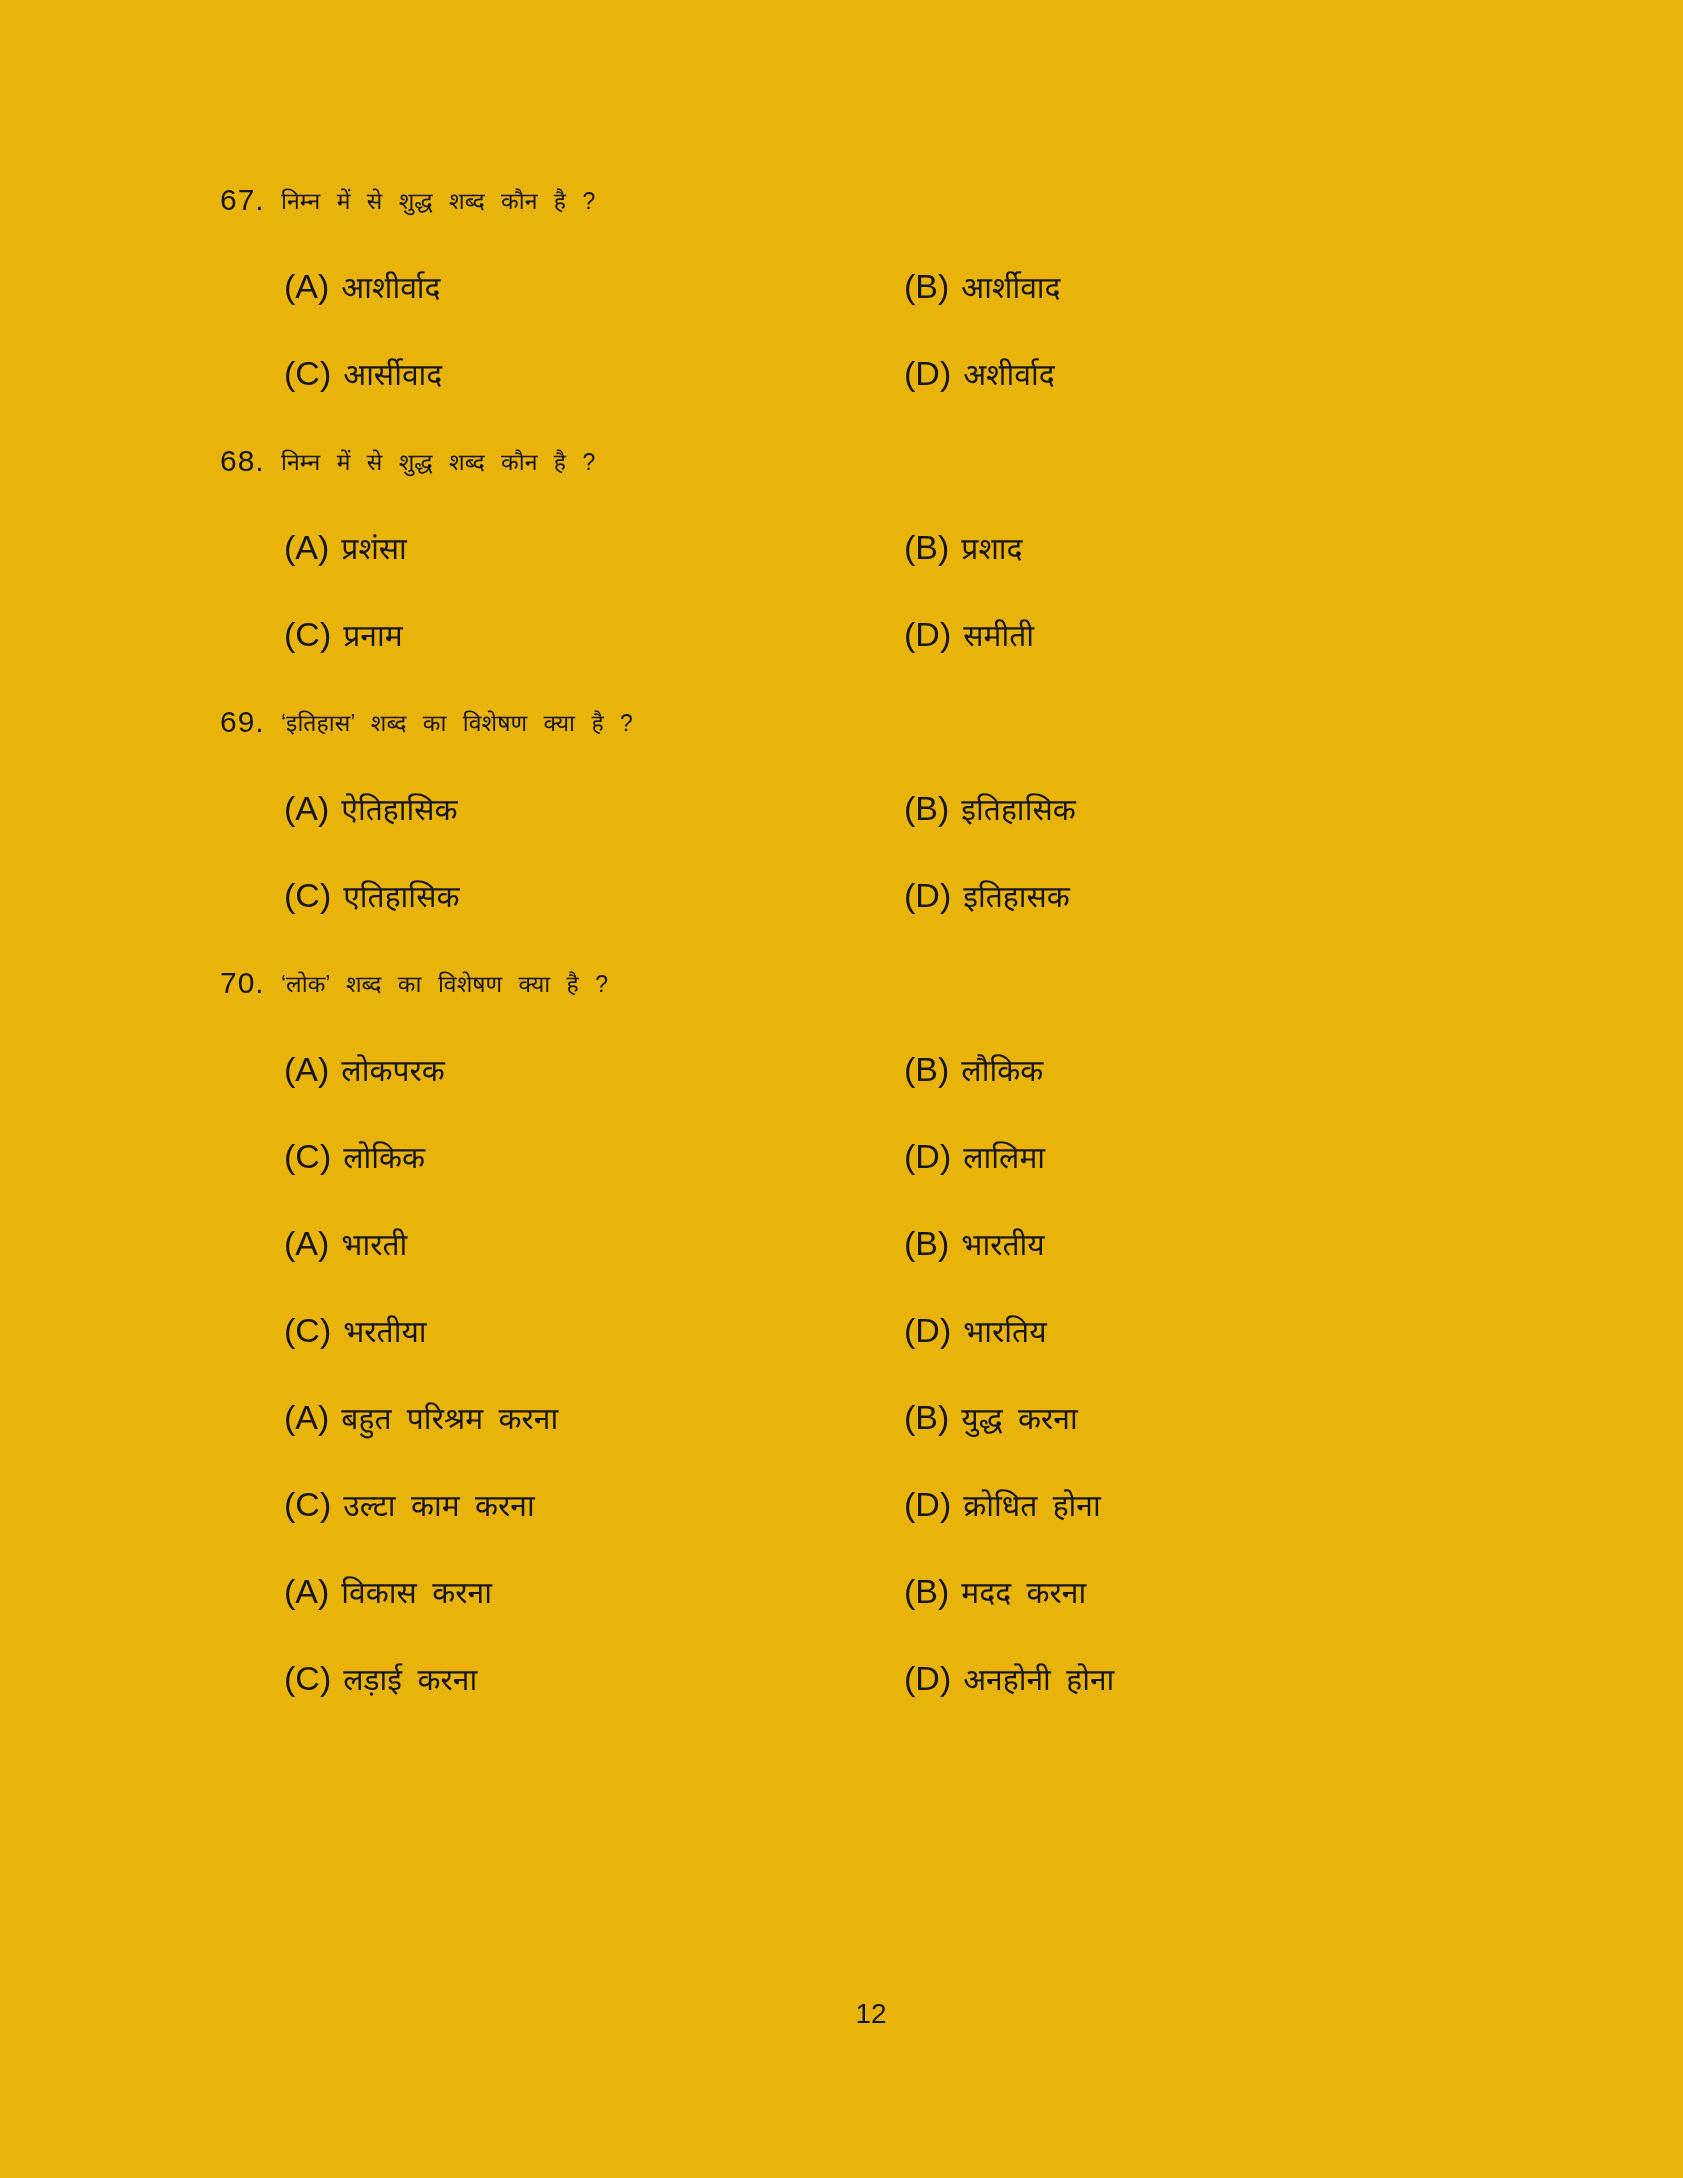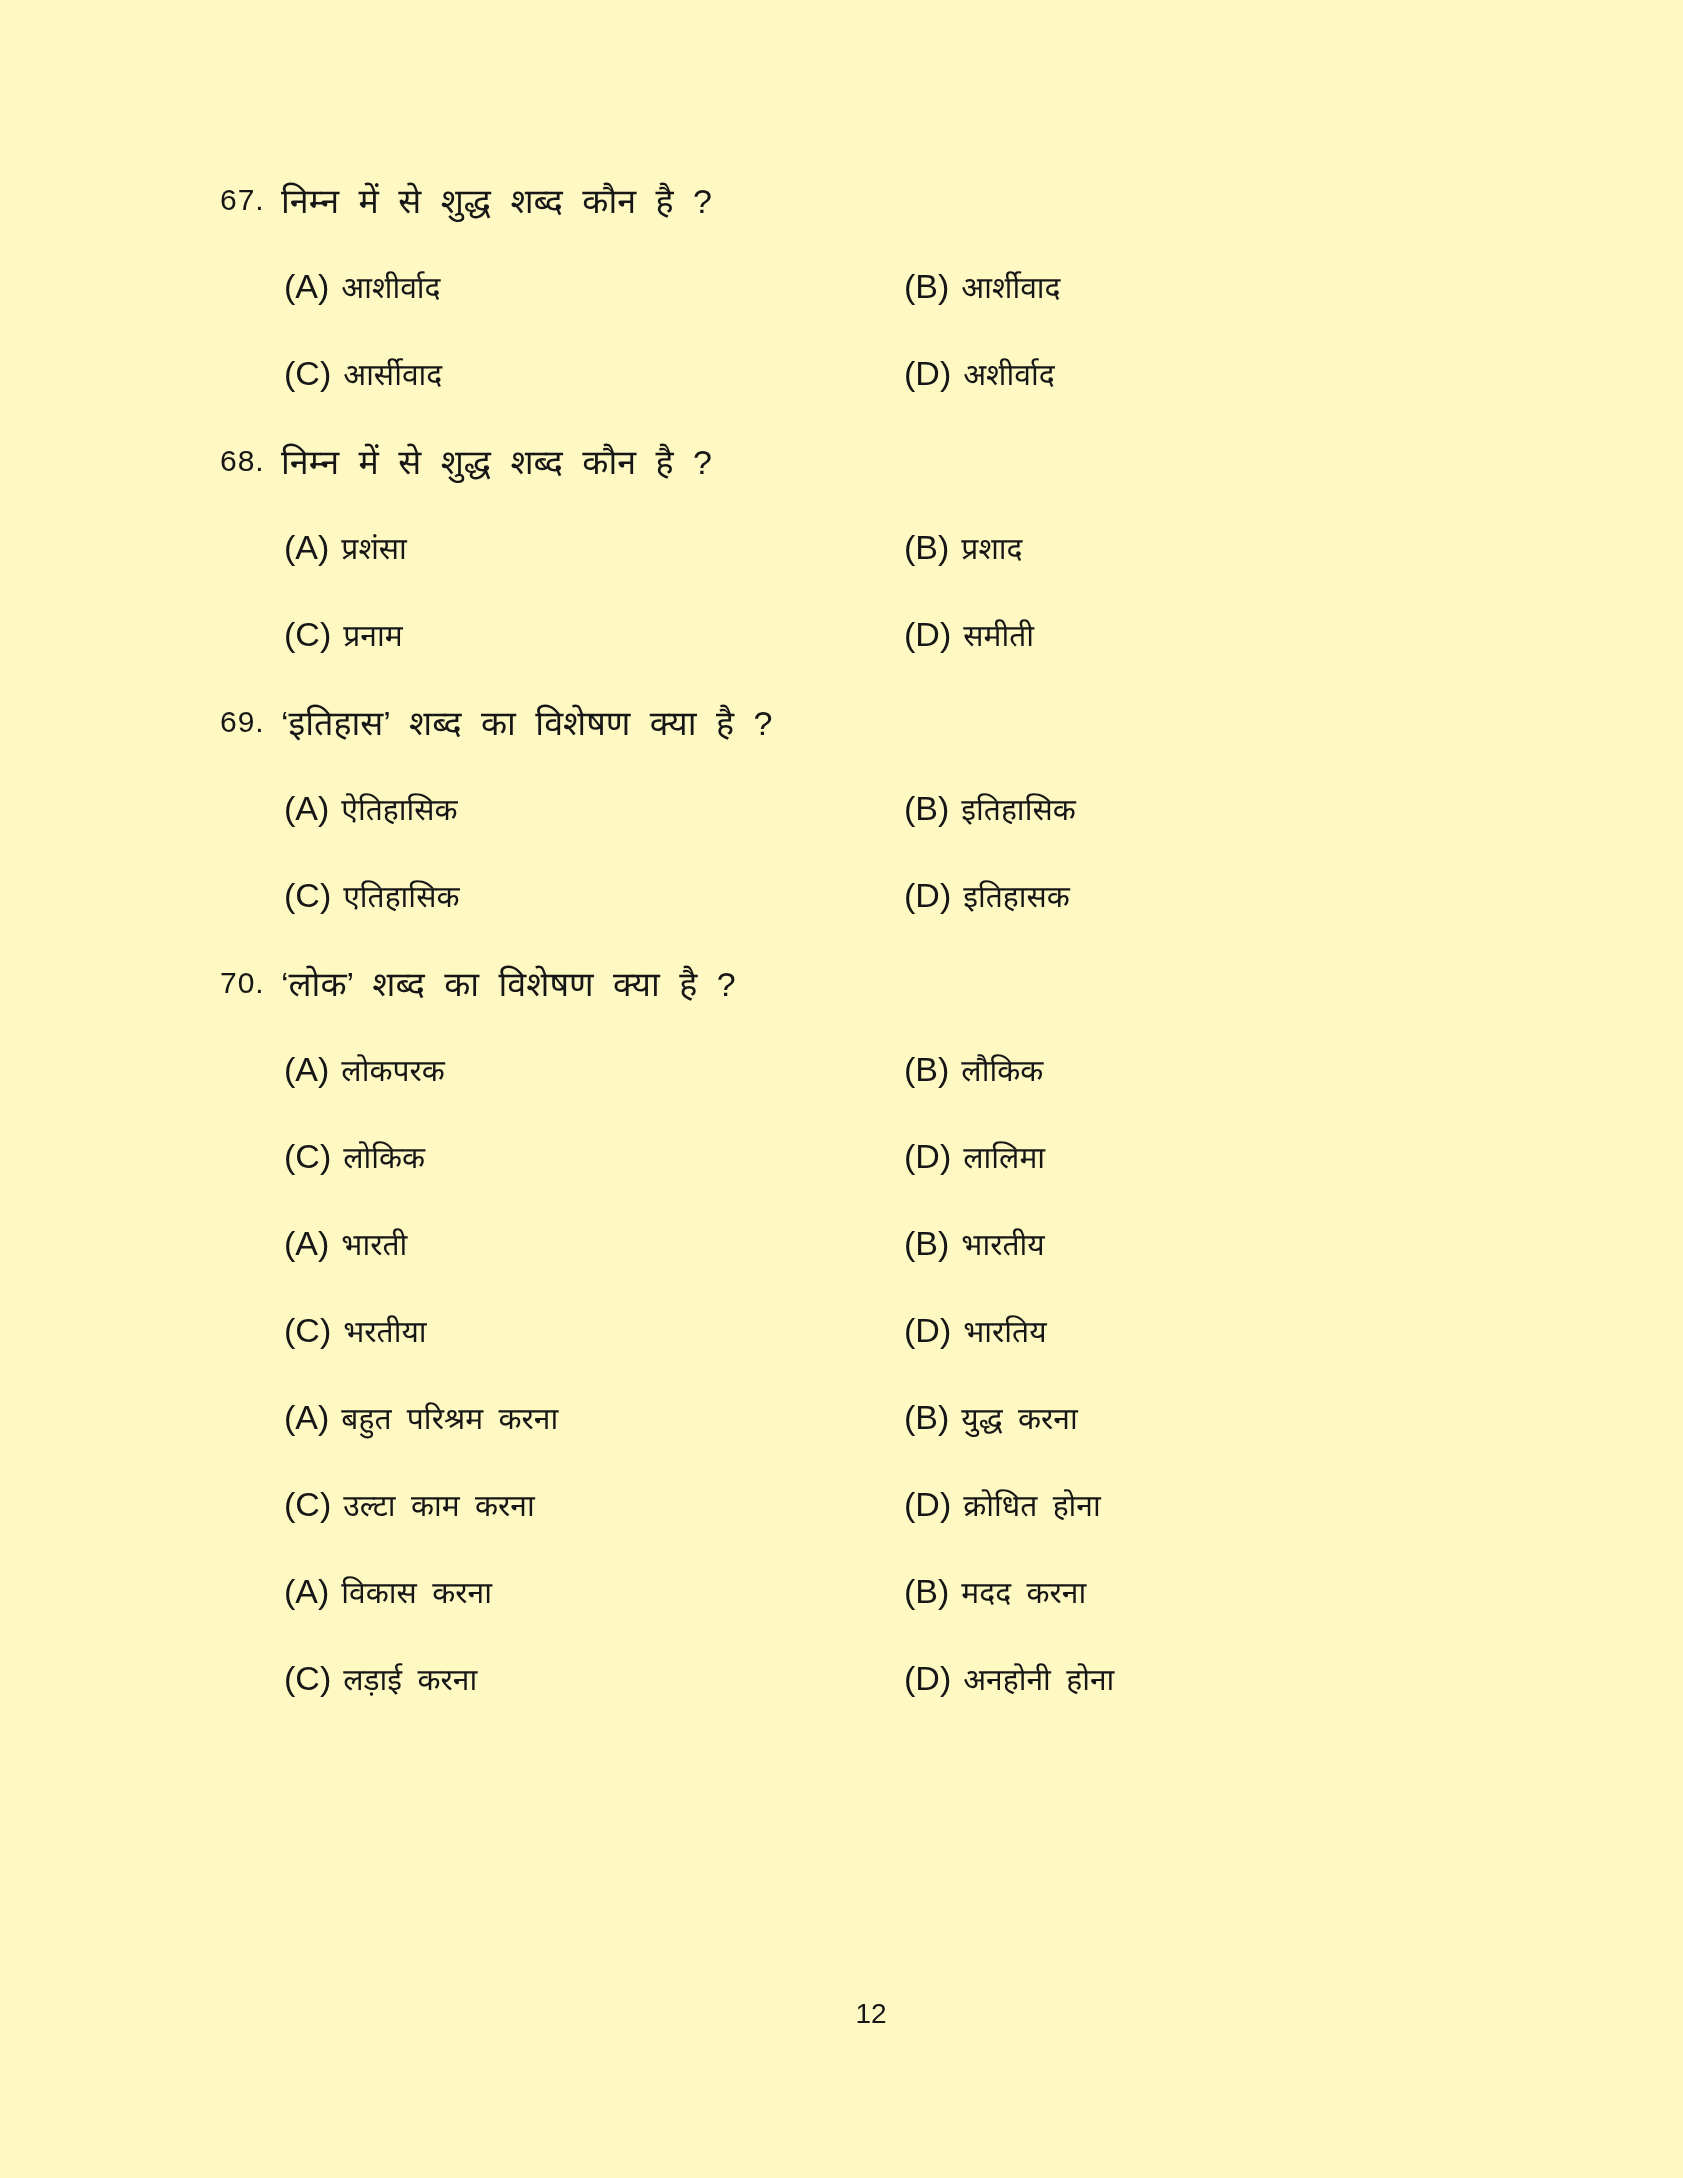--- a/index.html
+++ b/index.html
@@ -10,38 +10,38 @@
     width: 1683px;
     height: 2178px;
     font-family: "Liberation Sans", "DejaVu Sans", sans-serif;
     color: #161616;
     overflow: hidden;
   }
   .page {
     position: relative;
     width: 1683px;
     height: 2178px;
-    background: #fef9c3;
+    background: #eab308;
     padding-top: 156px;
   }
   .q-header {
     height: 87px;
     display: flex;
     align-items: center;
     padding-left: 220px;
   }
   .q-num {
     display: inline-block;
     width: 61px;
     font-size: 30px;
     letter-spacing: 1px;
     flex: 0 0 61px;
   }
   .q-text {
-    font-size: 34px;
+    font-size: 23px;
     word-spacing: 10px;
     white-space: nowrap;
   }
   .options {
     display: grid;
     grid-template-columns: 620px 1fr;
     padding-left: 284px;
   }
   .option {
     height: 87px;

